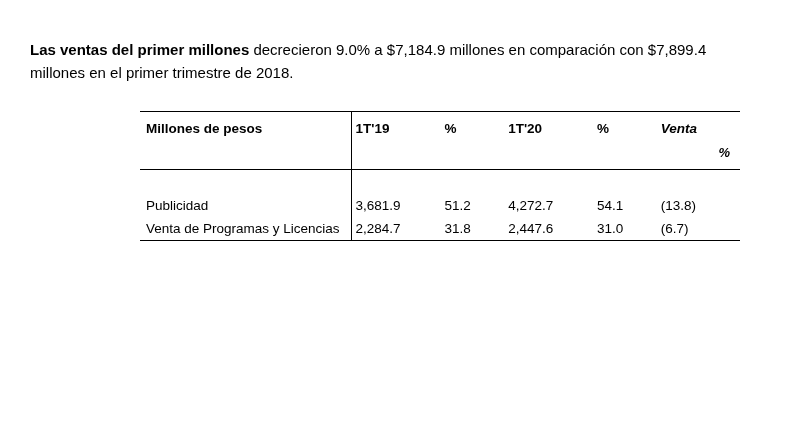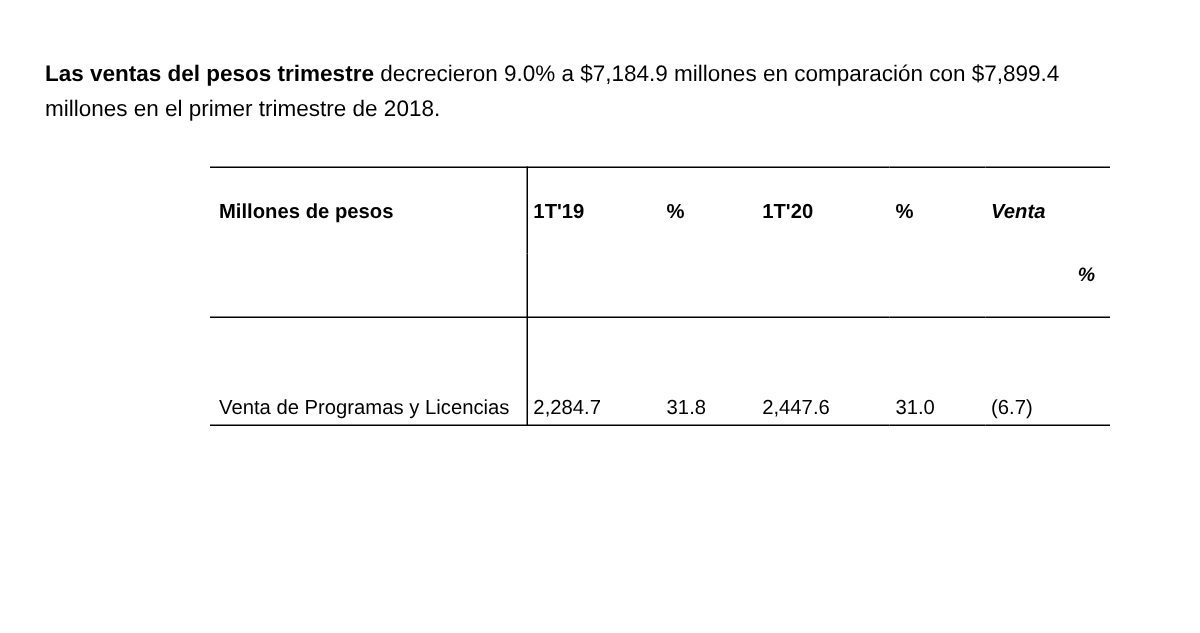--- a/index.html
+++ b/index.html
@@ -40,21 +40,21 @@
   .table-wrap {
     margin: 26px 0 0 140px;
     width: 600px;
   }
   table.fin {
     border-collapse: collapse;
     width: 600px;
     font-size: 13.5px;
   }
   table.fin th, table.fin td {
-    padding: 21px 4px;
+    padding: 9px 4px;
     vertical-align: bottom;
   }
   .hdr-row th {
     font-weight: bold;
     padding-top: 8px;
     padding-bottom: 6px;
   }
   .rule-top td, .rule-top th {
     border-top: 1.5px solid #000;
   }
@@ -101,21 +101,21 @@
     height: 6px;
     padding: 0;
   }
 </style>
 </head>
 <body>
 
 <div class="page">
 
 
-  <p class="intro"><span class="lead">Las ventas del pesos trimestre</span><span> decrecieron 9.0% a $7,184.9 millones en comparación con $7,899.4 millones en el primer trimestre de 2018.</span></p>
+  <p class="intro"><span class="lead">Las ventas del primer millones</span><span> decrecieron 9.0% a $7,184.9 millones en comparación con $7,899.4 millones en el primer trimestre de 2018.</span></p>
 
   <div class="table-wrap">
     <table class="fin">
       <thead>
         <tr class="hdr-row rule-top">
           <th class="col-label">Millones de pesos</th>
           <th class="num c-q1">1T'19</th>
           <th class="num c-p1">%</th>
           <th class="num c-q2">1T'20</th>
           <th class="num c-p2">%</th>
@@ -128,20 +128,28 @@
           <td class="num c-q2"></td>
           <td class="num c-p2"></td>
           <td class="hdr-sub c-ch">%</td>
         </tr>
       </thead>
       <tbody>
         <tr class="spacer-row">
           <td class="col-label"></td>
           <td colspan="5"></td>
         </tr>
+        <tr class="data">
+          <td class="col-label">Publicidad</td>
+          <td class="num c-q1">3,681.9</td>
+          <td class="num c-p1">51.2</td>
+          <td class="num c-q2">4,272.7</td>
+          <td class="num c-p2">54.1</td>
+          <td class="num c-ch">(13.8)</td>
+        </tr>
         <tr class="data thin-rule">
           <td class="col-label">Venta de Programas y Licencias</td>
           <td class="num c-q1">2,284.7</td>
           <td class="num c-p1">31.8</td>
           <td class="num c-q2">2,447.6</td>
           <td class="num c-p2">31.0</td>
           <td class="num c-ch">(6.7)</td>
         </tr>
       </tbody>
     </table>

